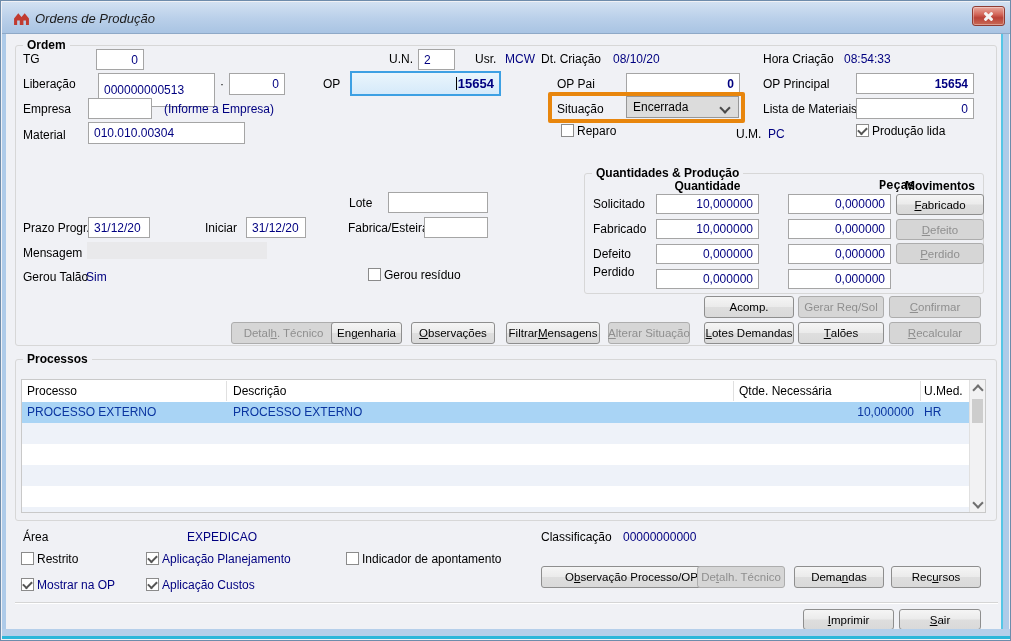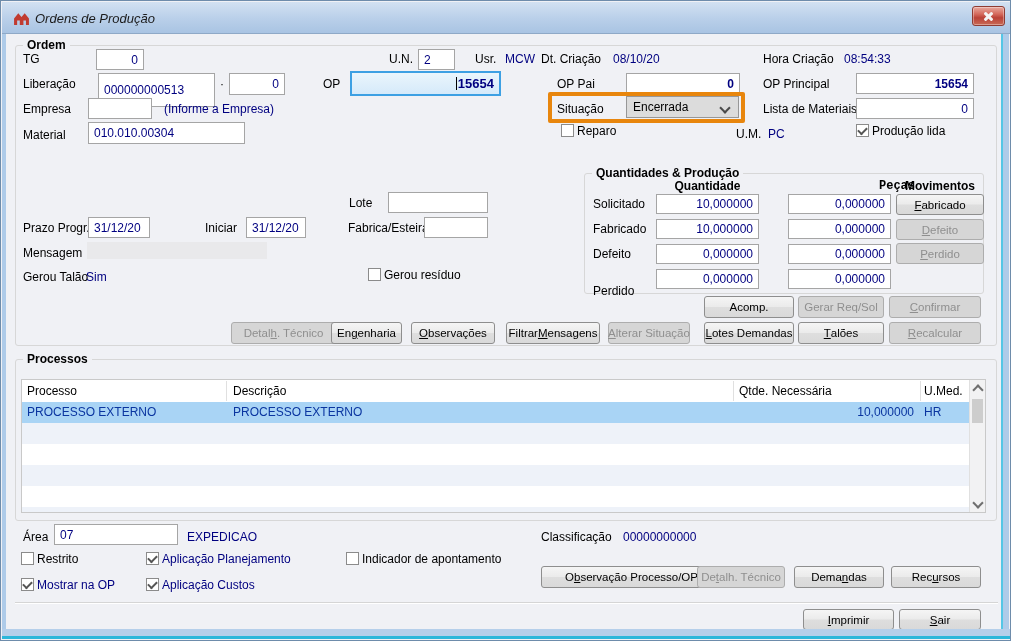--- a/index.html
+++ b/index.html
@@ -143,21 +143,21 @@
   <span class="lb" style="left:592px;top:221px;">Fabricado</span>
   <div class="fld r" style="left:655px;top:218px;width:103px;height:20px;">10,000000</div>
   <div class="fld r" style="left:787px;top:218px;width:103px;height:20px;">0,000000</div>
   <div class="btn disabled" style="left:895px;top:218px;width:88px;height:21px;"><u>D</u>efeito</div>
 
   <span class="lb" style="left:592px;top:246px;">Defeito</span>
   <div class="fld r" style="left:655px;top:243px;width:103px;height:20px;">0,000000</div>
   <div class="fld r" style="left:787px;top:243px;width:103px;height:20px;">0,000000</div>
   <div class="btn disabled" style="left:895px;top:242px;width:88px;height:21px;"><u>P</u>erdido</div>
 
-  <span class="lb" style="left:592px;top:283px;text-align:right;">Perdido</span>
+  <span class="lb" style="left:592px;top:264px;text-align:right;">Perdido</span>
   <div class="fld r" style="left:655px;top:268px;width:103px;height:20px;">0,000000</div>
   <div class="fld r" style="left:787px;top:268px;width:103px;height:20px;">0,000000</div>
 
   <span class="lb" style="left:348px;top:195px;">Lote</span>
   <div class="fld" style="left:387px;top:191px;width:100px;height:21px;"></div>
   <span class="lb" style="left:22px;top:220px;">Prazo Progr.</span>
   <div class="fld" style="left:87px;top:216px;width:62px;height:21px;">31/12/20</div>
   <span class="lb" style="left:204px;top:220px;">Iniciar</span>
   <div class="fld" style="left:245px;top:216px;width:60px;height:21px;">31/12/20</div>
   <span class="lb" style="left:347px;top:220px;">Fabrica/Esteira</span>
@@ -212,21 +212,20 @@
           <span class="chv-u"></span>
         </div>
       <div class="sb-th"></div>
       <div class="sb-btn" style="bottom:0;">
           <span class="chv-d"></span>
         </div>
     </div>
   </div>
 
   <span class="lb" style="left:22px;top:529px;">Área</span>
-  <div class="fld" style="left:53px;top:523px;width:124px;height:21px;">07</div>
   <span class="lb nv" style="left:186px;top:529px;">EXPEDICAO</span>
   <span class="lb" style="left:540px;top:529px;">Classificação</span>
   <span class="lb nv" style="left:622px;top:529px;">00000000000</span>
 
   <span class="cb" style="left:20px;top:551px;"></span>
   <span class="lb" style="left:36px;top:551px;">Restrito</span>
   <span class="cb checked" style="left:145px;top:551px;"></span>
   <span class="lb nv" style="left:161px;top:551px;">Aplicação Planejamento</span>
   <span class="cb" style="left:345px;top:551px;"></span>
   <span class="lb" style="left:361px;top:551px;">Indicador de apontamento</span>

